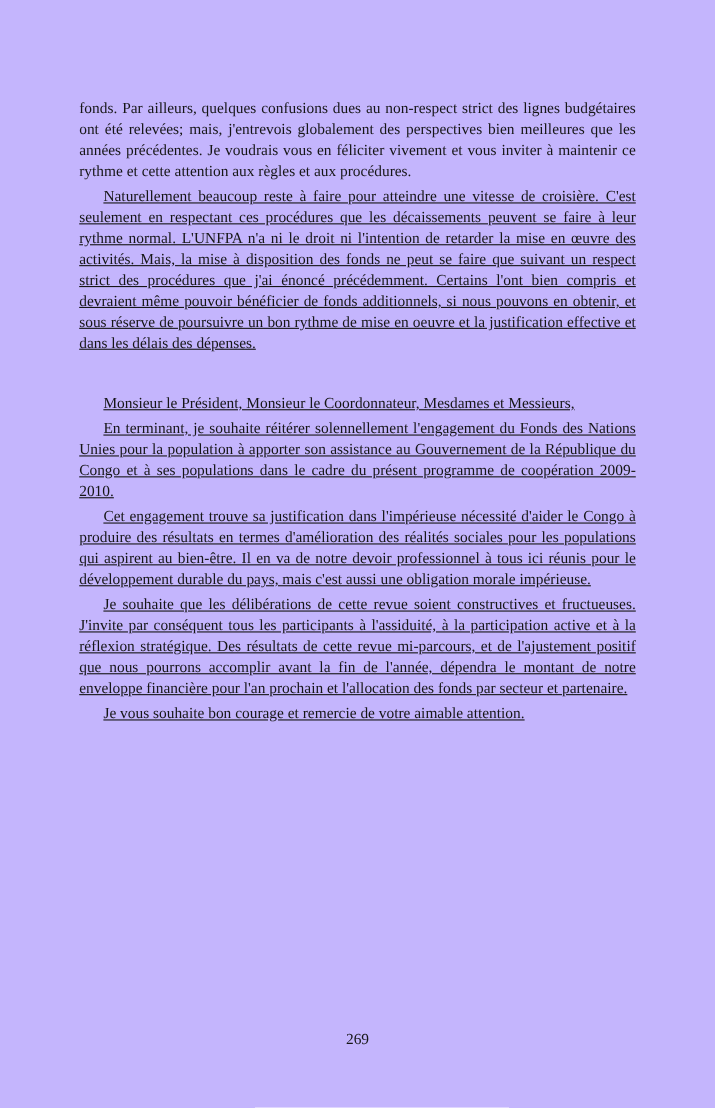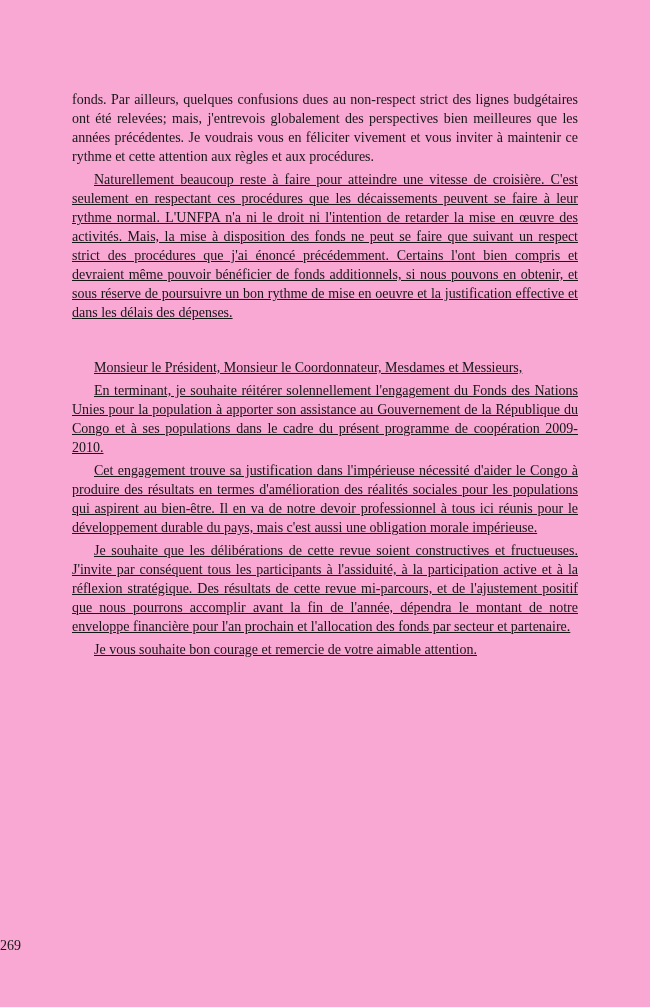--- a/index.html
+++ b/index.html
@@ -4,21 +4,21 @@
 <style>
   html, body {
     margin: 0;
     padding: 0;
     background: #ffffff;
   }
   .page {
     position: relative;
     width: 650px;
     height: 1007px;
-    background: #f9a8d4;
+    background: #c4b5fd;
     font-family: "Liberation Serif", "DejaVu Serif", serif;
     color: #161616;
     overflow: hidden;
   }
   .content {
     position: absolute;
     top: 90px;
     left: 72px;
     width: 506px;
   }
@@ -34,20 +34,21 @@
     text-decoration: underline;
   }
   .content p.section-gap {
     margin-top: 36px;
   }
   .footer {
     position: absolute;
     top: 936px;
     left: 0;
     width: 100%;
+    text-align: center;
     font-size: 14px;
     line-height: 19px;
     color: #161616;
   }
 </style>
 </head>
 <body>
 
 <div class="page">
   <div class="content">

